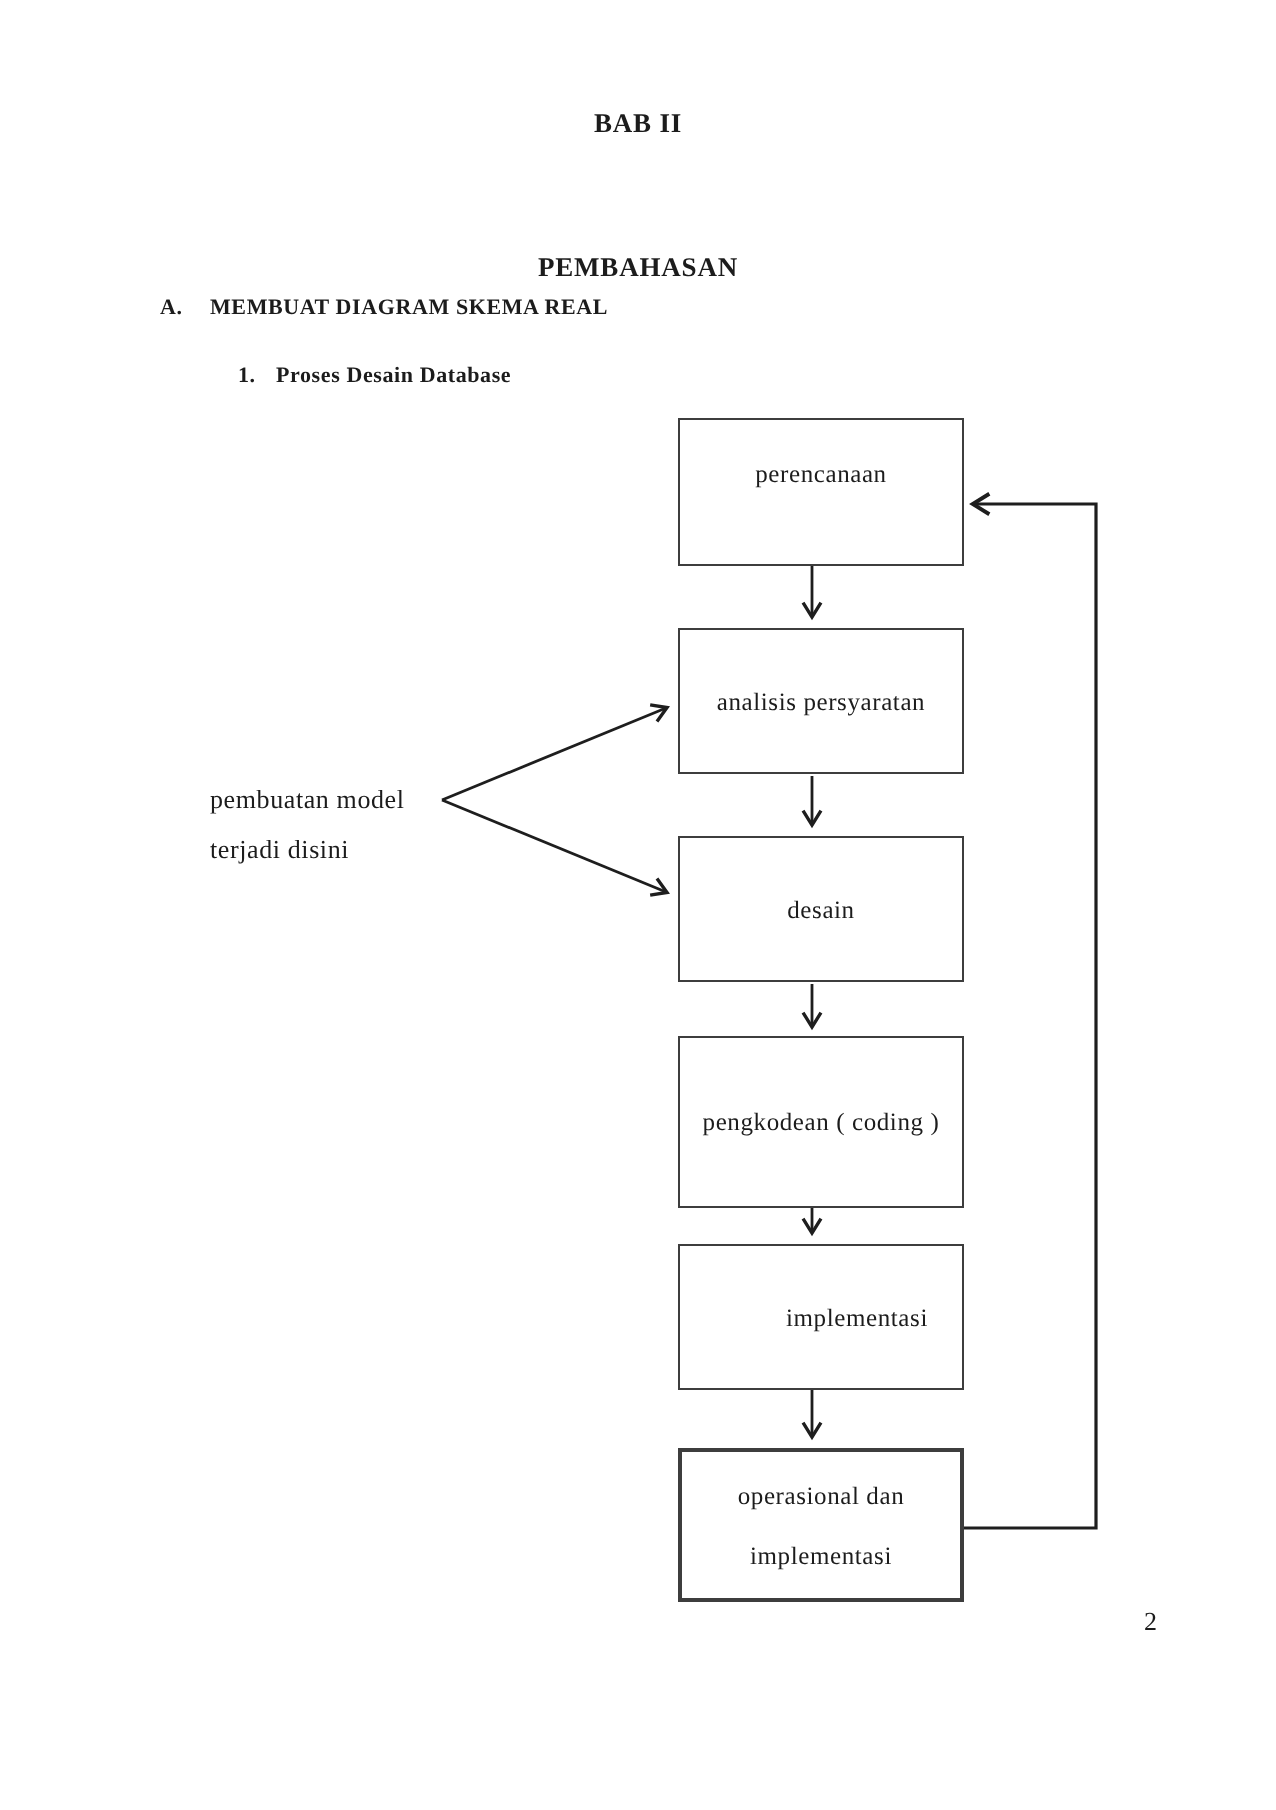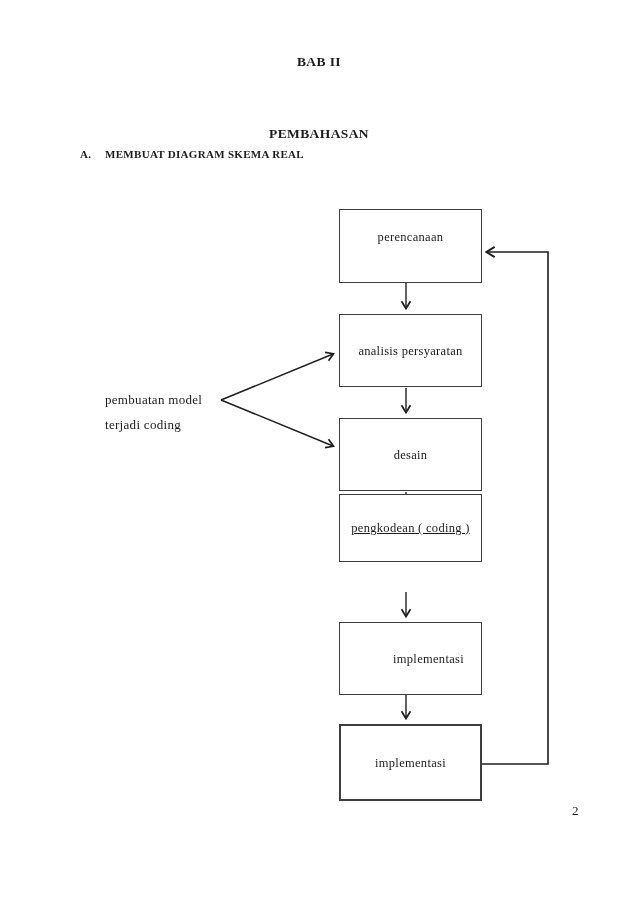--- a/index.html
+++ b/index.html
@@ -54,21 +54,21 @@
     align-items: center;
     justify-content: center;
     text-align: center;
     font-size: 12.5px;
     letter-spacing: 0.3px;
     line-height: 30px;
   }
   .box-1 { top: 209px; height: 74px; padding-bottom: 18px; }
   .box-2 { top: 314px; height: 73px; }
   .box-3 { top: 418px; height: 73px; justify-content: center; }
-  .box-4 { top: 494px; height: 68px; text-decoration: underline; }
+  .box-4 { top: 518px; height: 86px; }
   .box-5 { top: 622px; height: 73px; padding-left: 36px; }
   .box-6 { top: 724px; height: 77px; border-width: 2px; }
   .annotation {
     position: absolute;
     left: 105px;
     font-size: 13px;
     letter-spacing: 0.3px;
     white-space: nowrap;
   }
   .annotation-1 { top: 392px; }
@@ -89,20 +89,21 @@
 </head>
 <body>
 
 <div class="page">
 
   <div class="doc-title title-1">BAB II</div>
   <div class="doc-title title-2">PEMBAHASAN</div>
 
   <div class="heading heading-a"><span class="h-label">A.</span><span>MEMBUAT DIAGRAM SKEMA REAL</span></div>
 
+  <div class="heading heading-1"><span class="h-label">1.</span><span>Proses Desain Database</span></div>
 
   <svg class="diagram-svg" viewBox="0 0 638 905" xmlns="http://www.w3.org/2000/svg">
     <defs>
       <marker id="arrowhead" markerWidth="8" markerHeight="8" viewBox="0 0 10 10" refX="7.5" refY="5" orient="auto" markerUnits="strokeWidth">
         <path d="M1.5,1 L8,5 L1.5,9" fill="none" stroke="#1e1e1e" stroke-width="1.5"></path>
       </marker>
     </defs>
     <g>
       <path class="connector" d="M406,283 L406,308" marker-end="url(#arrowhead)"></path>
     </g>
@@ -138,21 +139,22 @@
   <div class="flow-box box-3">
     <span>desain</span>
   </div>
   <div class="flow-box box-4">
     <span>pengkodean ( coding )</span>
   </div>
   <div class="flow-box box-5">
     <span>implementasi</span>
   </div>
   <div class="flow-box box-6">
+    <span>operasional dan</span>
     <span>implementasi</span>
   </div>
 
   <div class="annotation annotation-1">pembuatan model</div>
-  <div class="annotation annotation-2">terjadi coding</div>
+  <div class="annotation annotation-2">terjadi disini</div>
 
   <div class="page-number">2</div>
 
 </div>
 
 </body></html>

